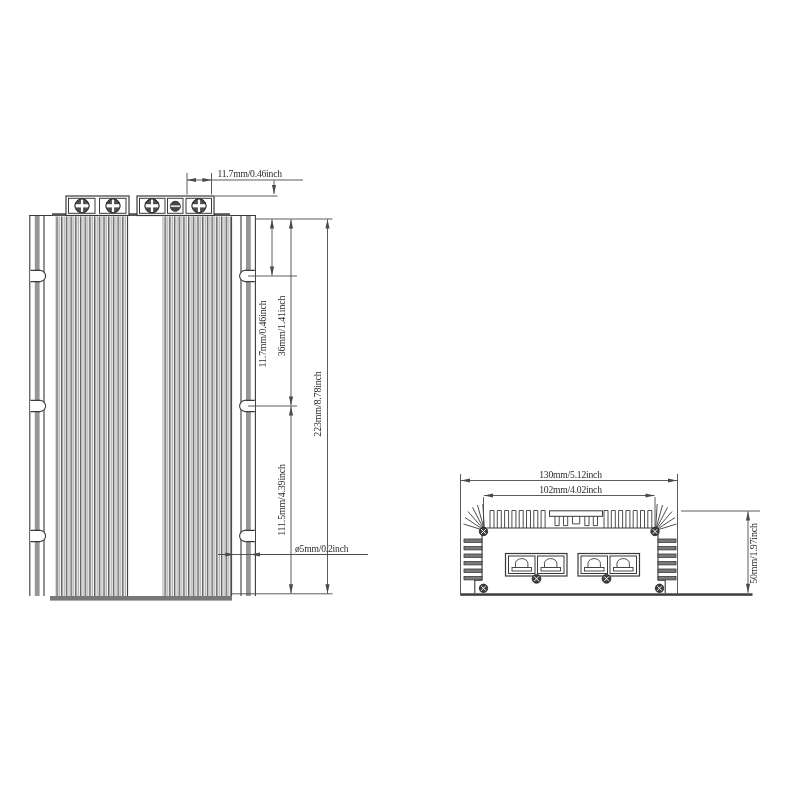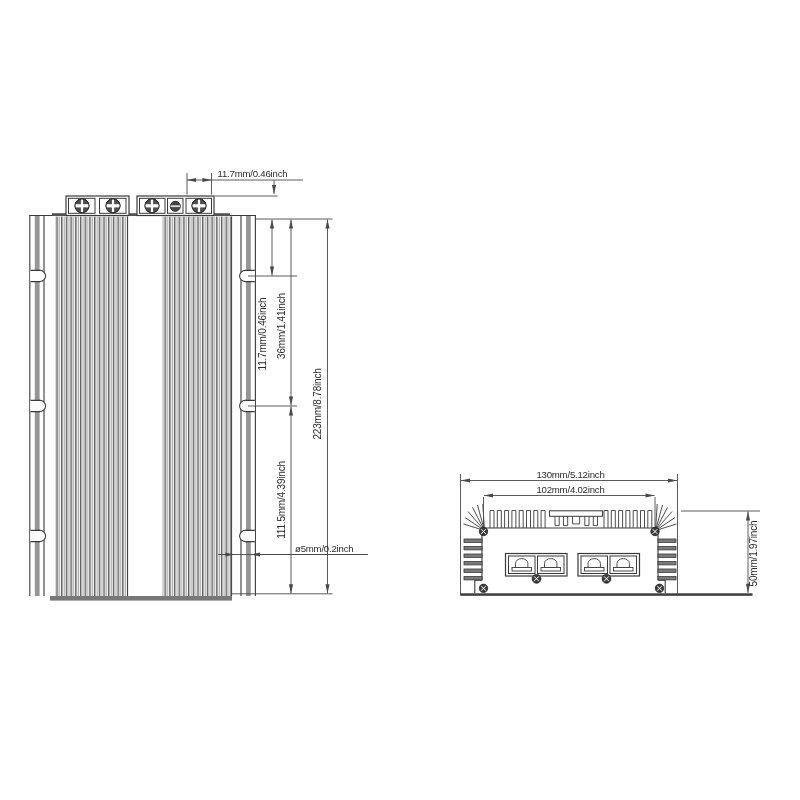--- a/index.html
+++ b/index.html
@@ -1,17 +1,17 @@
 <!DOCTYPE html>
 <html><head>
 <meta charset="utf-8">
 <style>
   html,body{margin:0;padding:0;background:#fff;}
   #stage{position:relative;width:800px;height:800px;background:#ffffff;overflow:hidden;
-         font-family:Liberation Sans, sans-serif;}
+         font-family:Liberation Serif, serif;}
   svg{position:absolute;left:0;top:0;}
   .ln{stroke:#3a3a3a;stroke-width:1.1;fill:none;}
   .lnthin{stroke:#3a3a3a;stroke-width:0.9;fill:none;}
   .dim{stroke:#4a4a4a;stroke-width:0.9;fill:none;}
   .dimtxt{fill:#2b2b2b;font-size:9.6px;letter-spacing:-0.2px;}
   .dimtxtv{fill:#2b2b2b;font-size:10px;letter-spacing:-0.2px;}
   .whitefill{fill:#ffffff;}
 </style>
 </head>
 <body>

